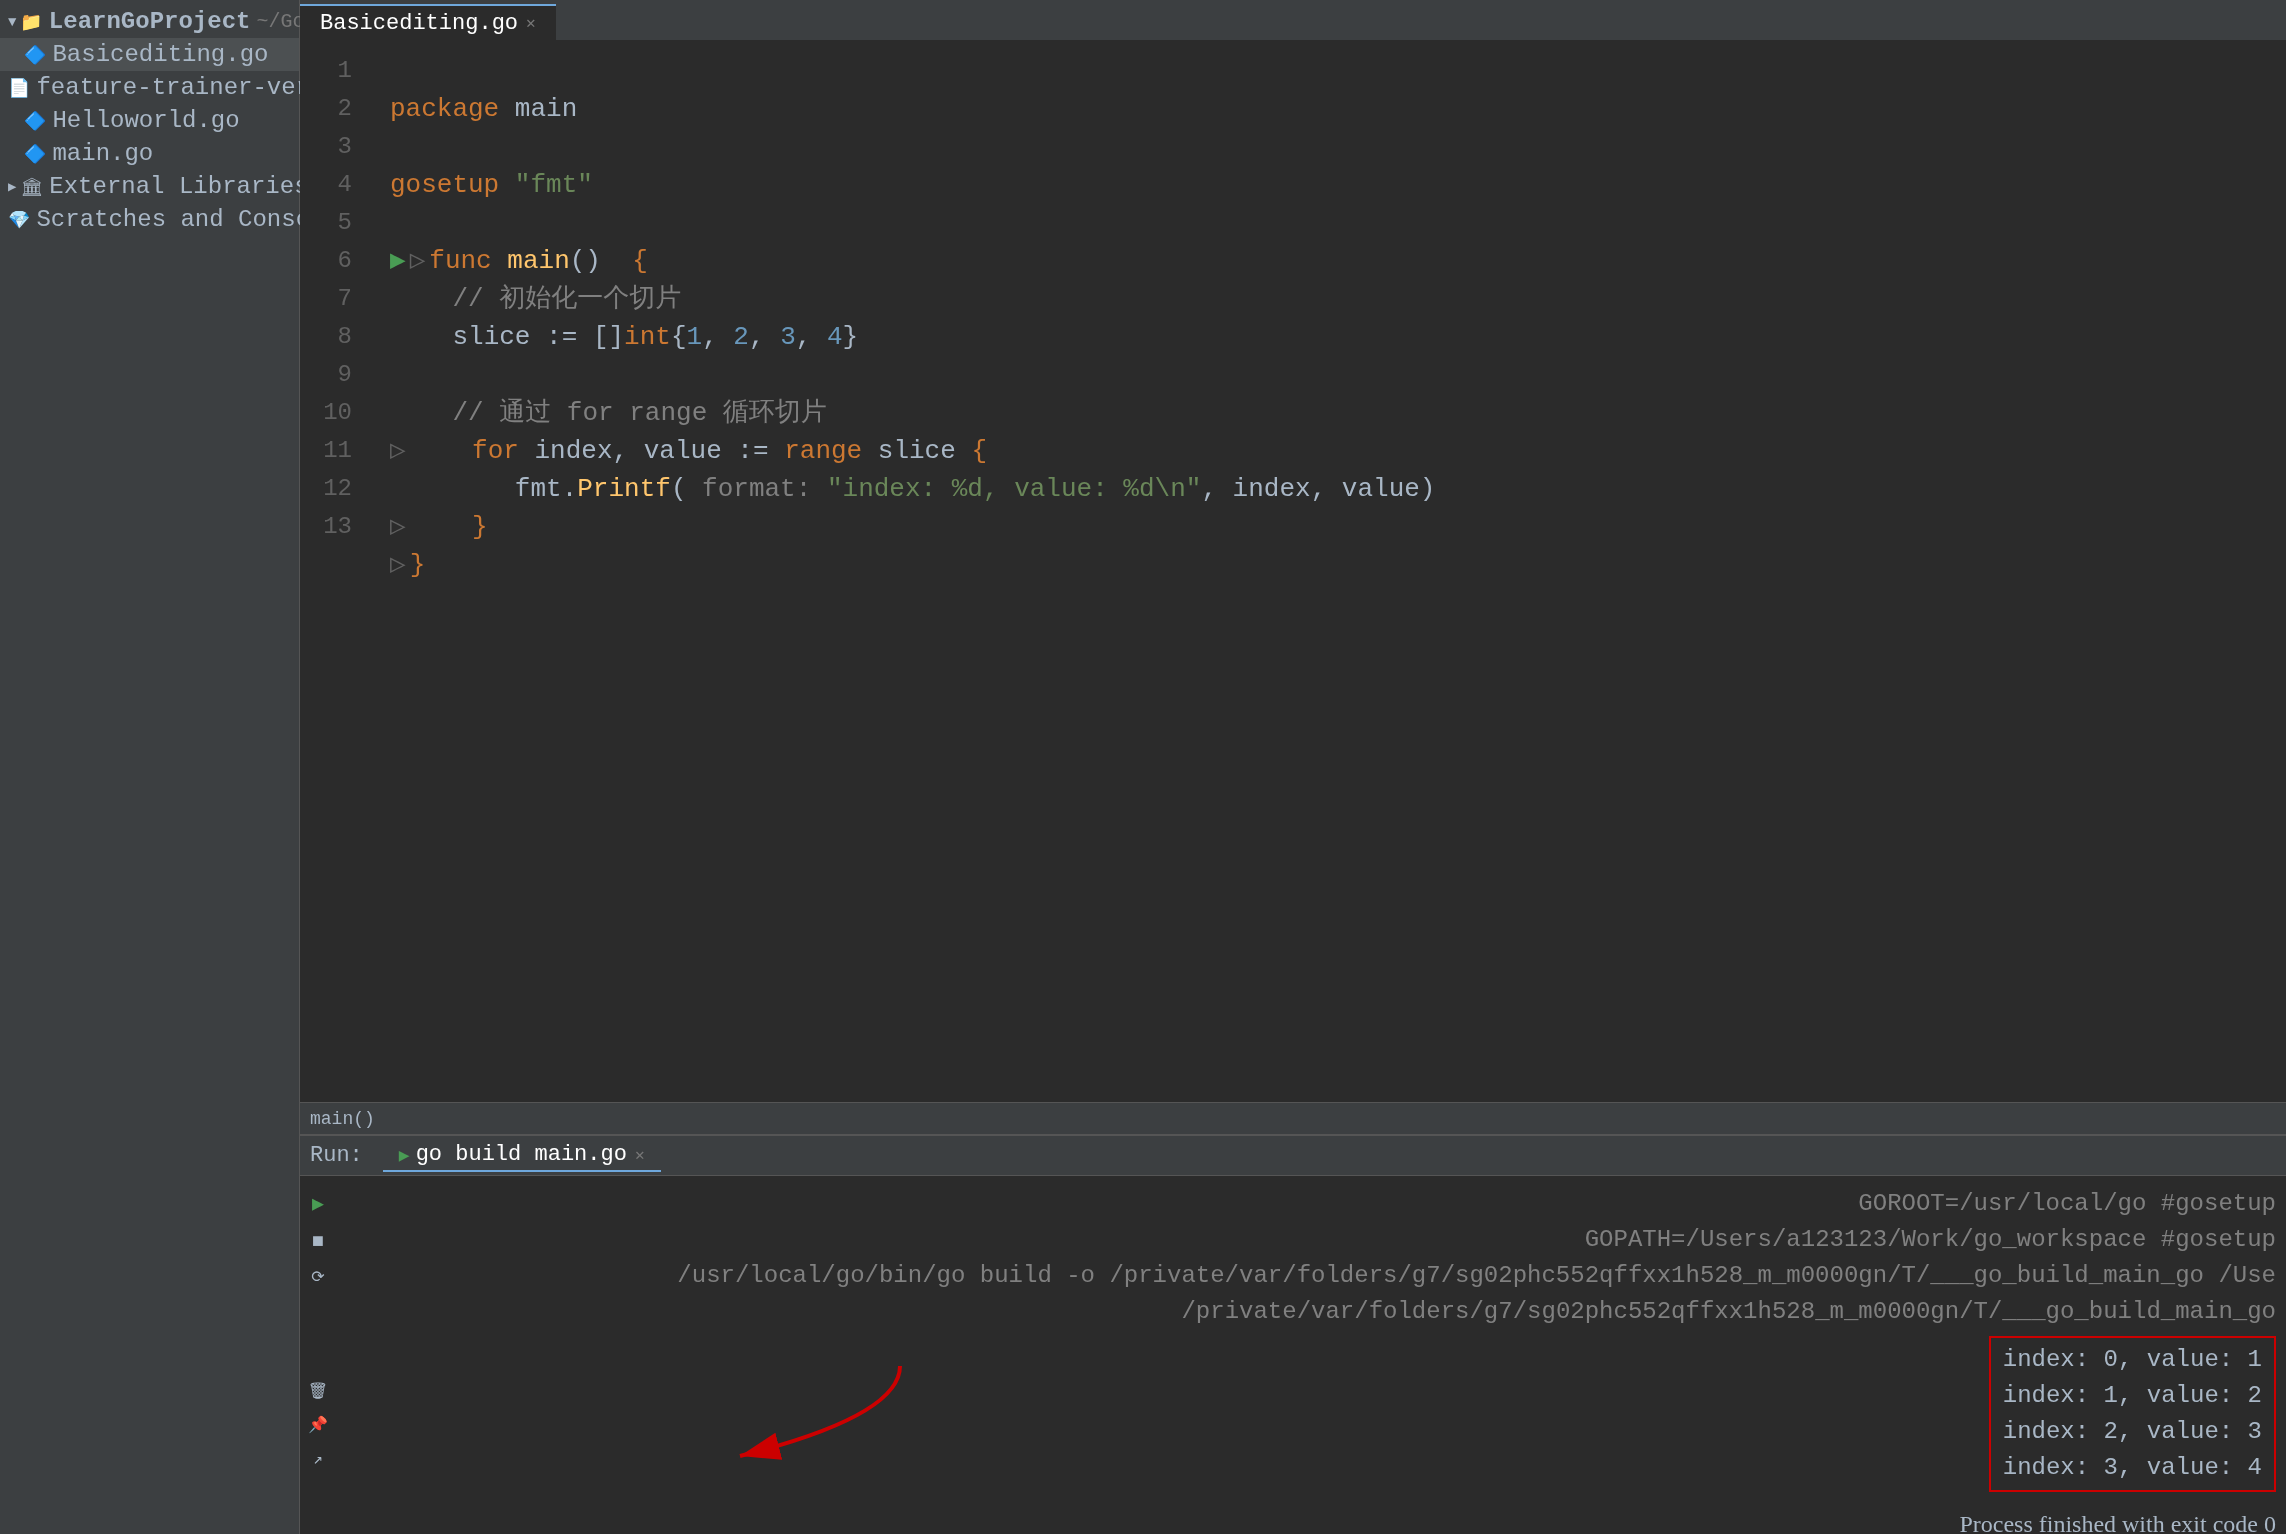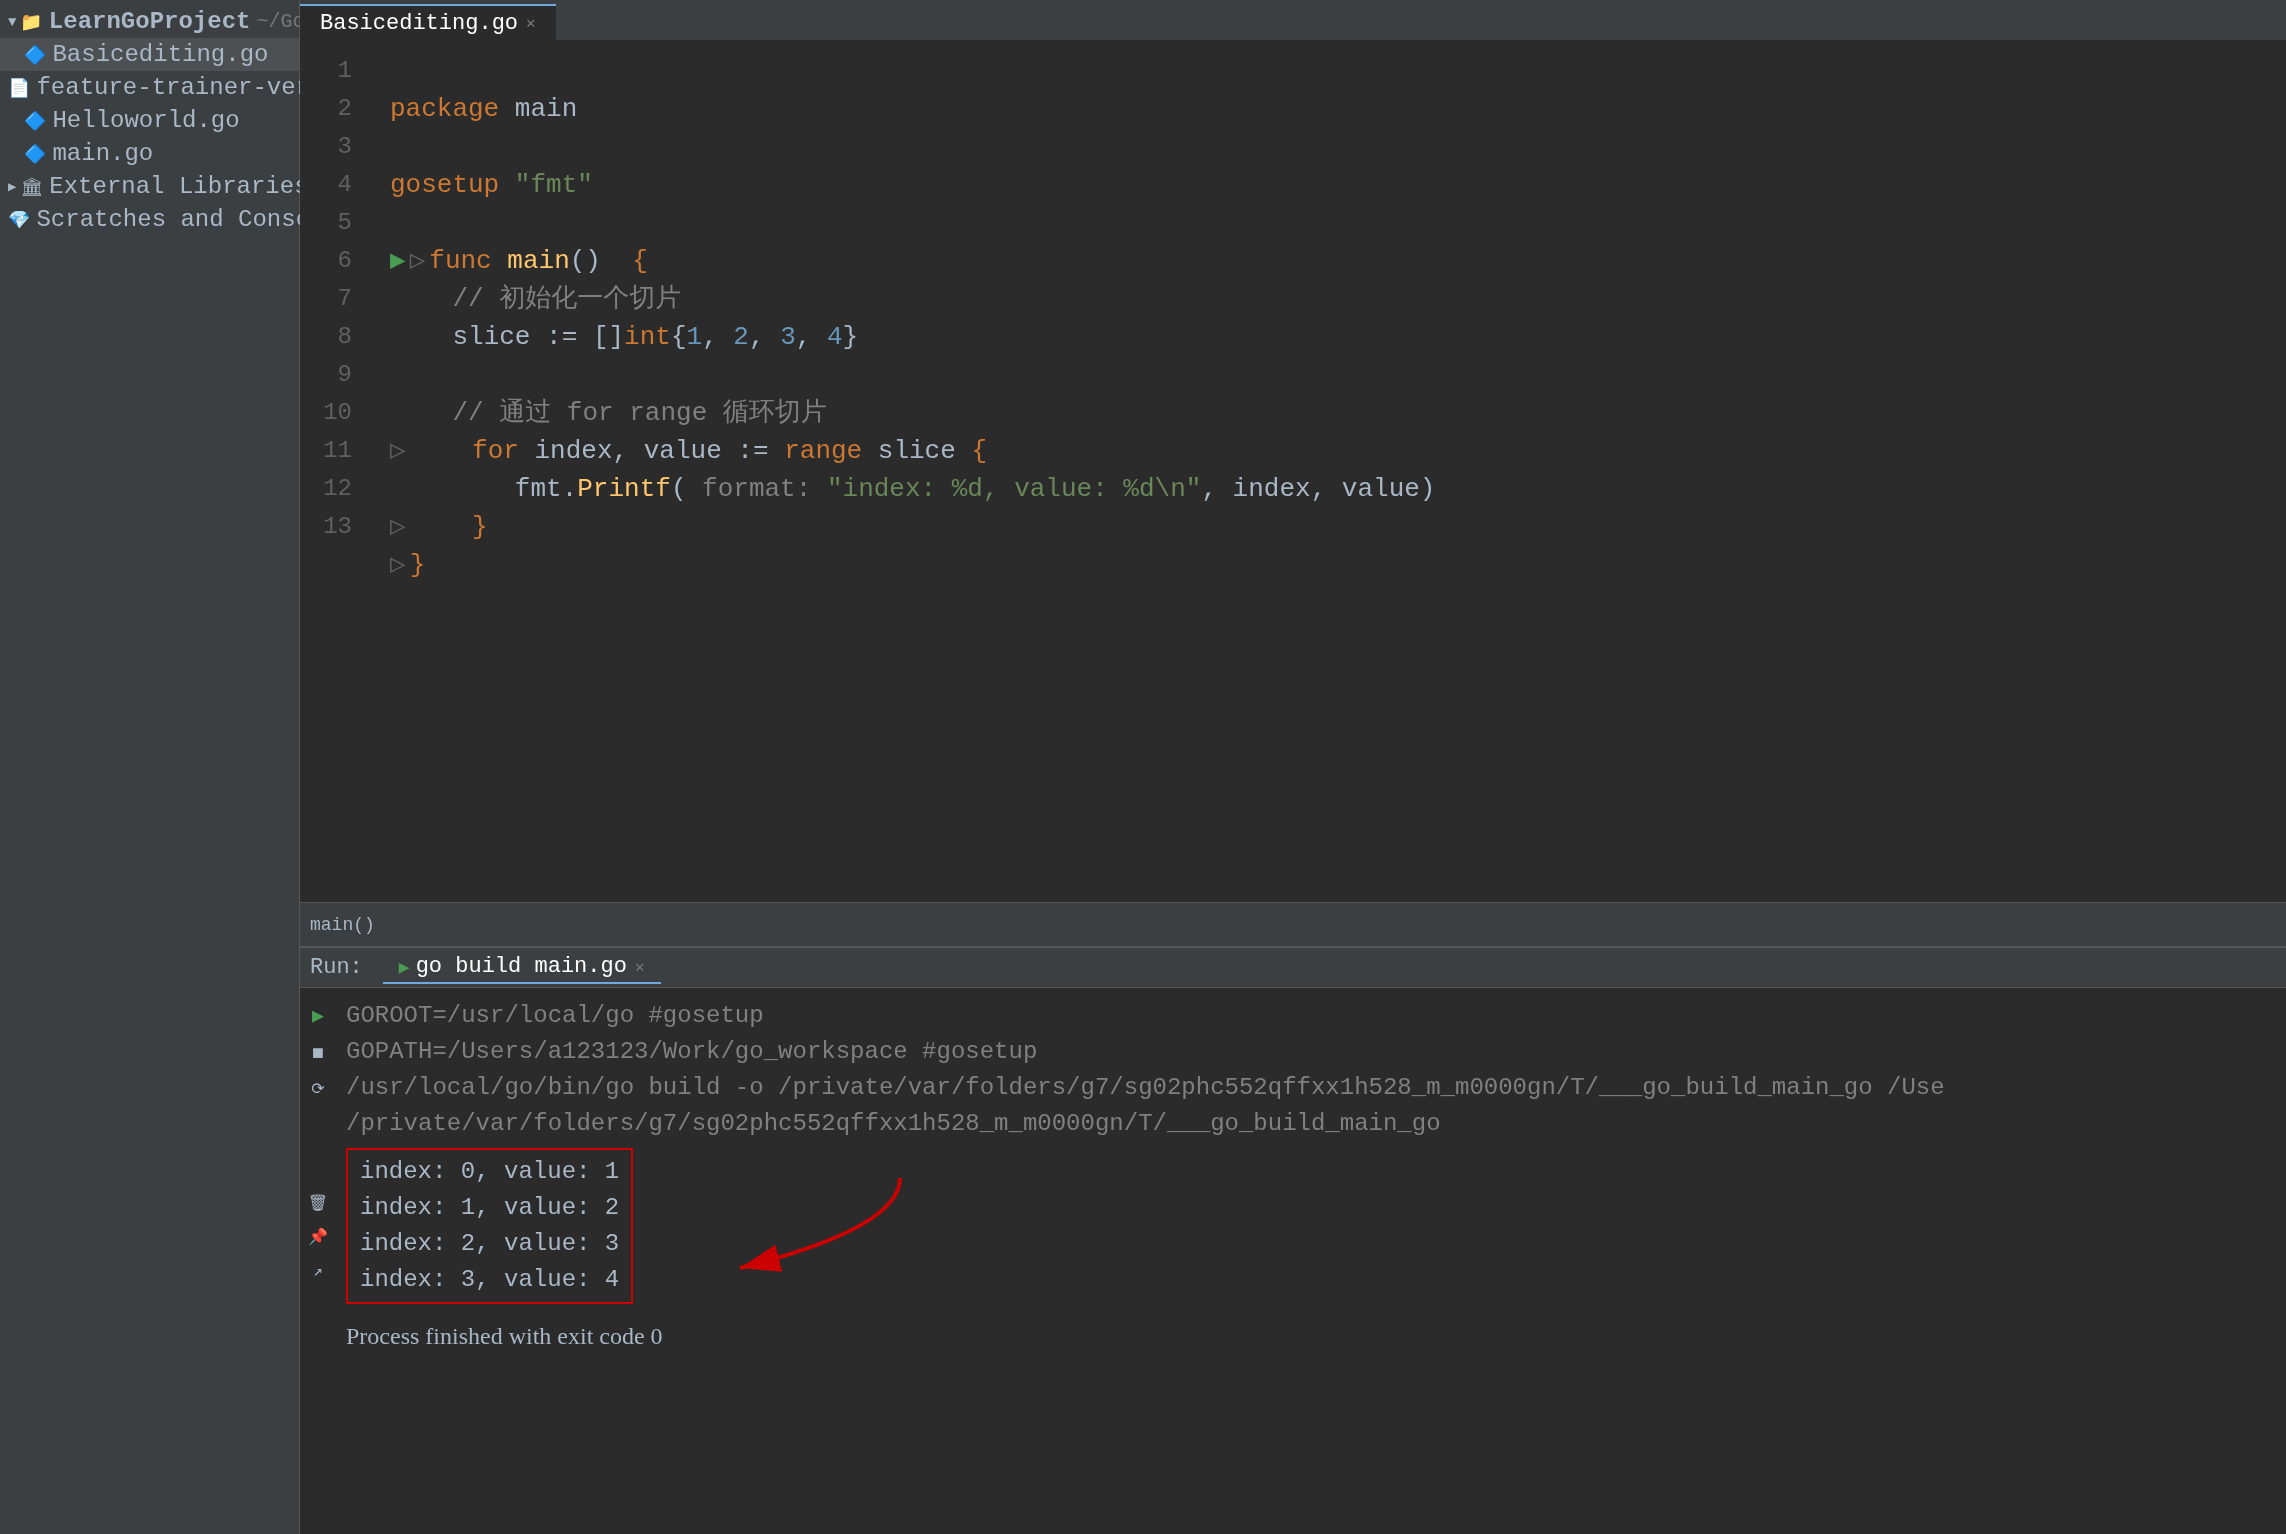--- a/index.html
+++ b/index.html
@@ -229,35 +229,36 @@
       font-size: 24px;
       line-height: 36px;
       color: #a9b7c6;
       white-space: pre;
     }
 
     .run-line.gray { color: #808080; }
 
     
     .status-bar {
-      height: 44px;
+      height: 32px;
       background: #3c3f41;
       border-top: 1px solid #555;
       display: flex;
       align-items: center;
       padding: 0 10px;
       font-size: 18px;
       color: #a9b7c6;
       flex-shrink: 0;
     }
 
     .run-panel-wrapper {
       position: relative;
-      height: 588px;
-      flex-shrink: 0;
+      height: 400px;
+      flex-shrink: 0;
+      text-align: right;
     }
   </style>
 </head>
 <body>
 
 <div class="main-layout">
 
   <div class="sidebar">
     <div class="sidebar-item">
       <span class="chevron">▼</span>

